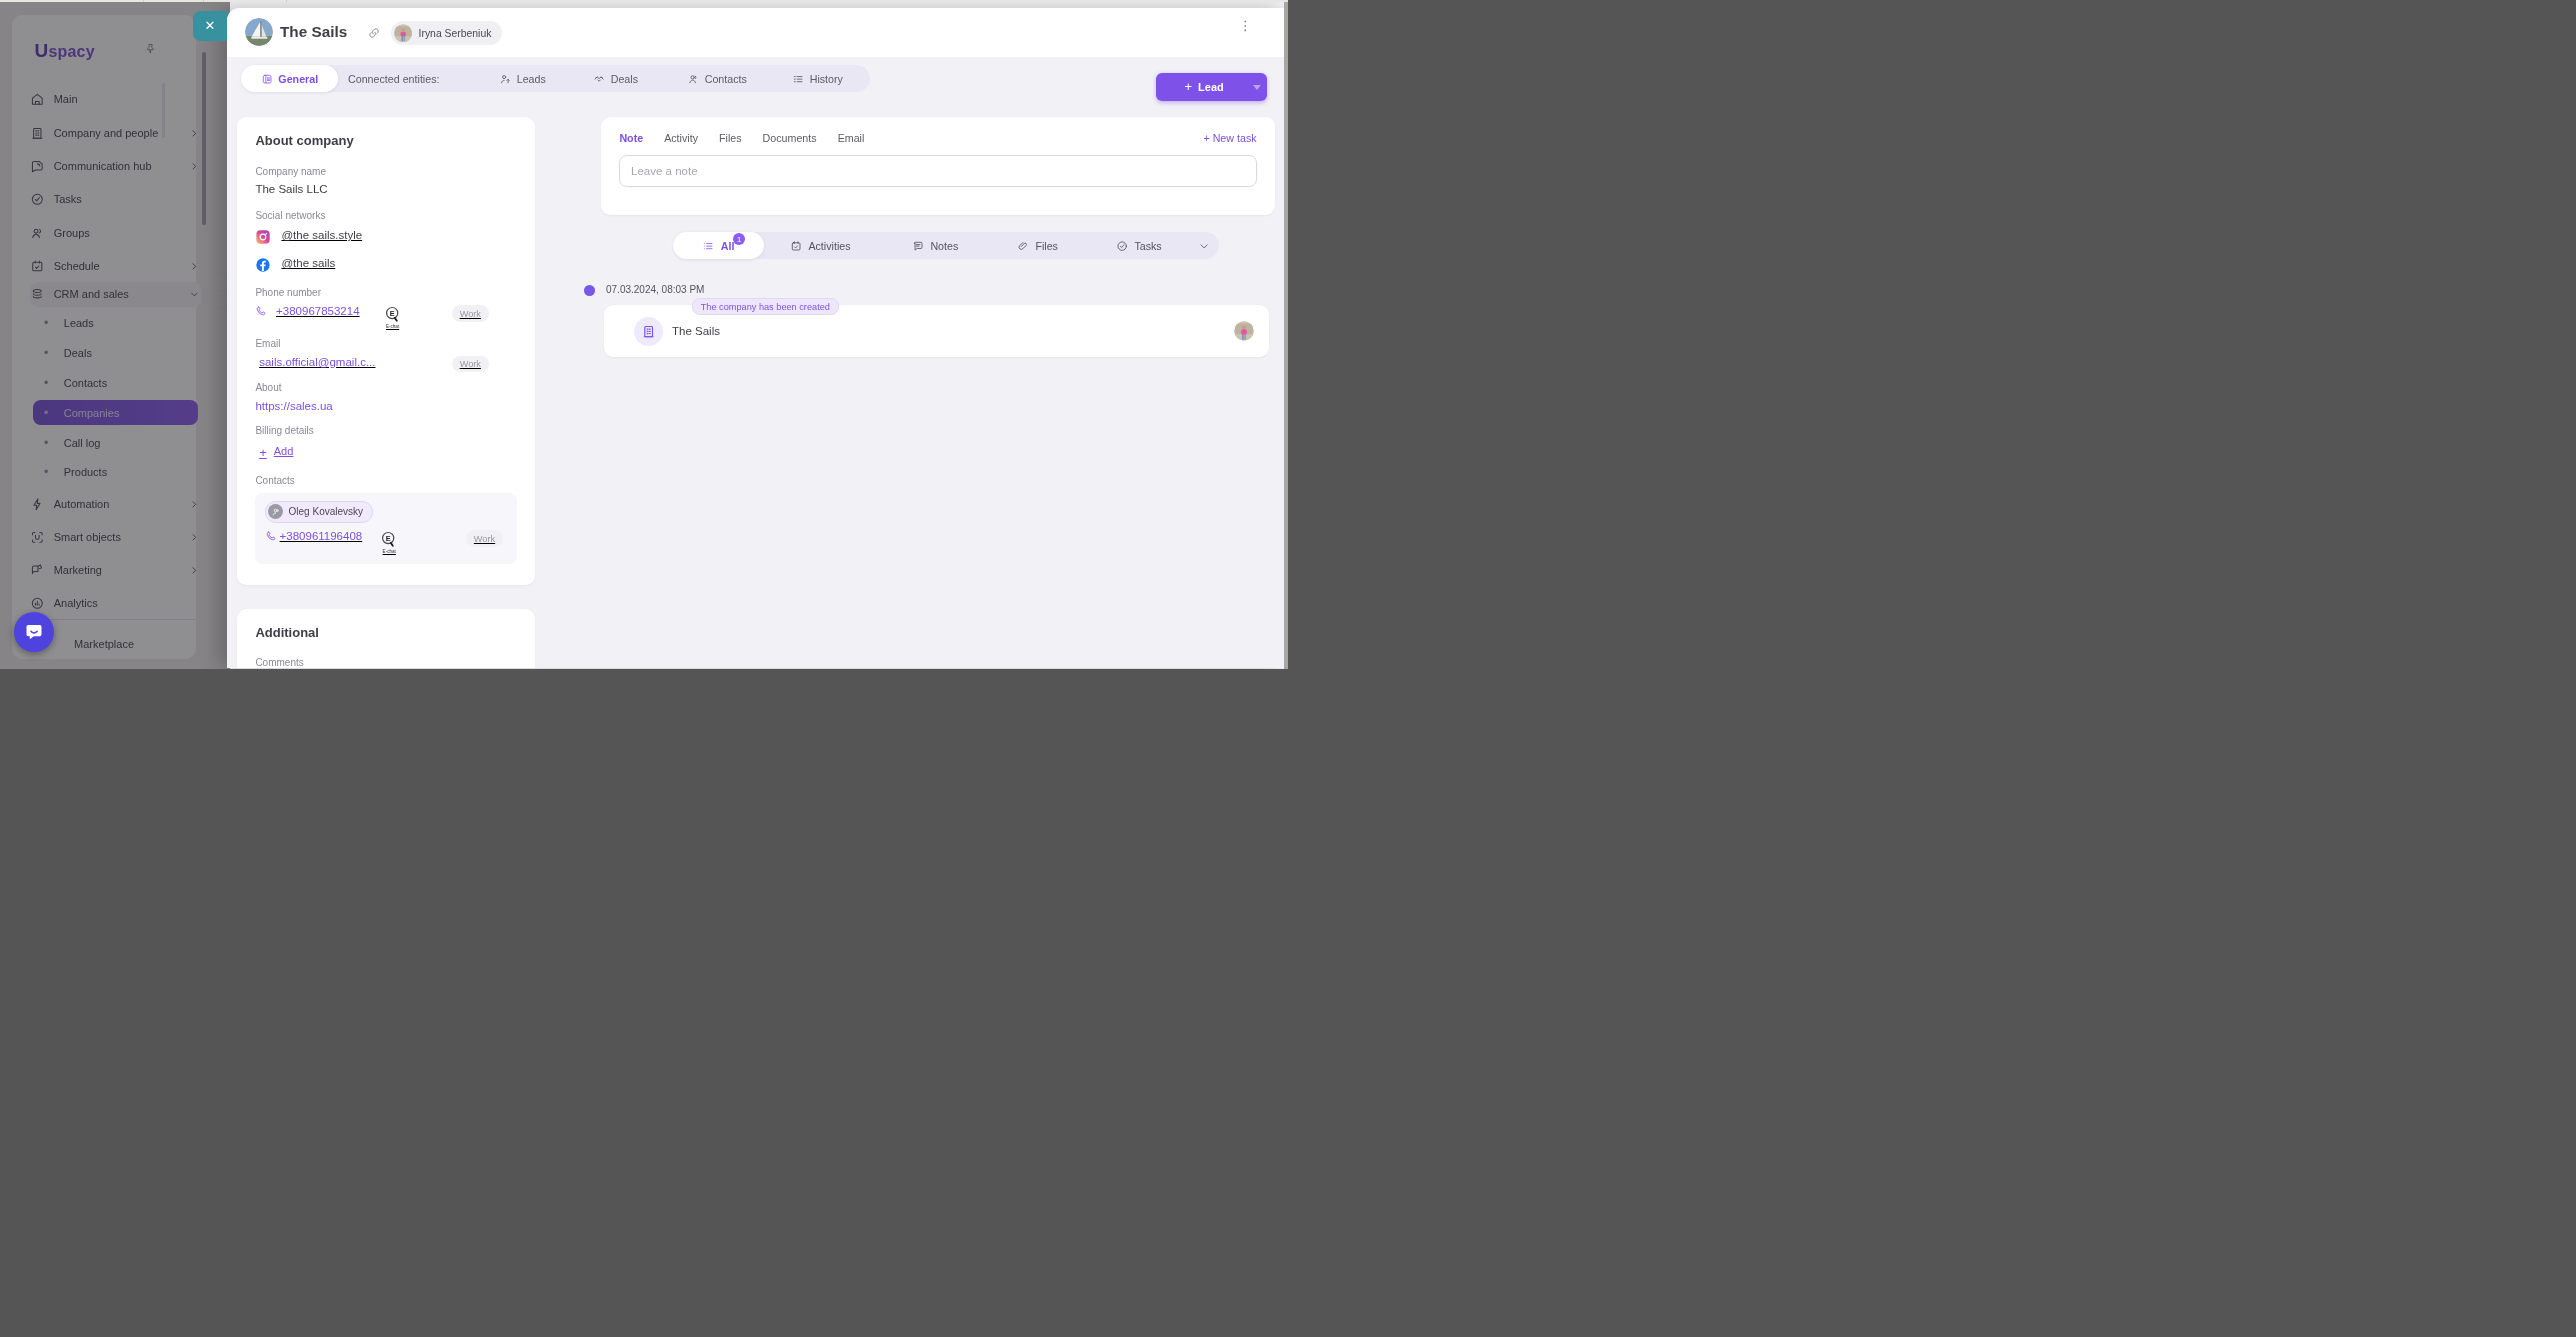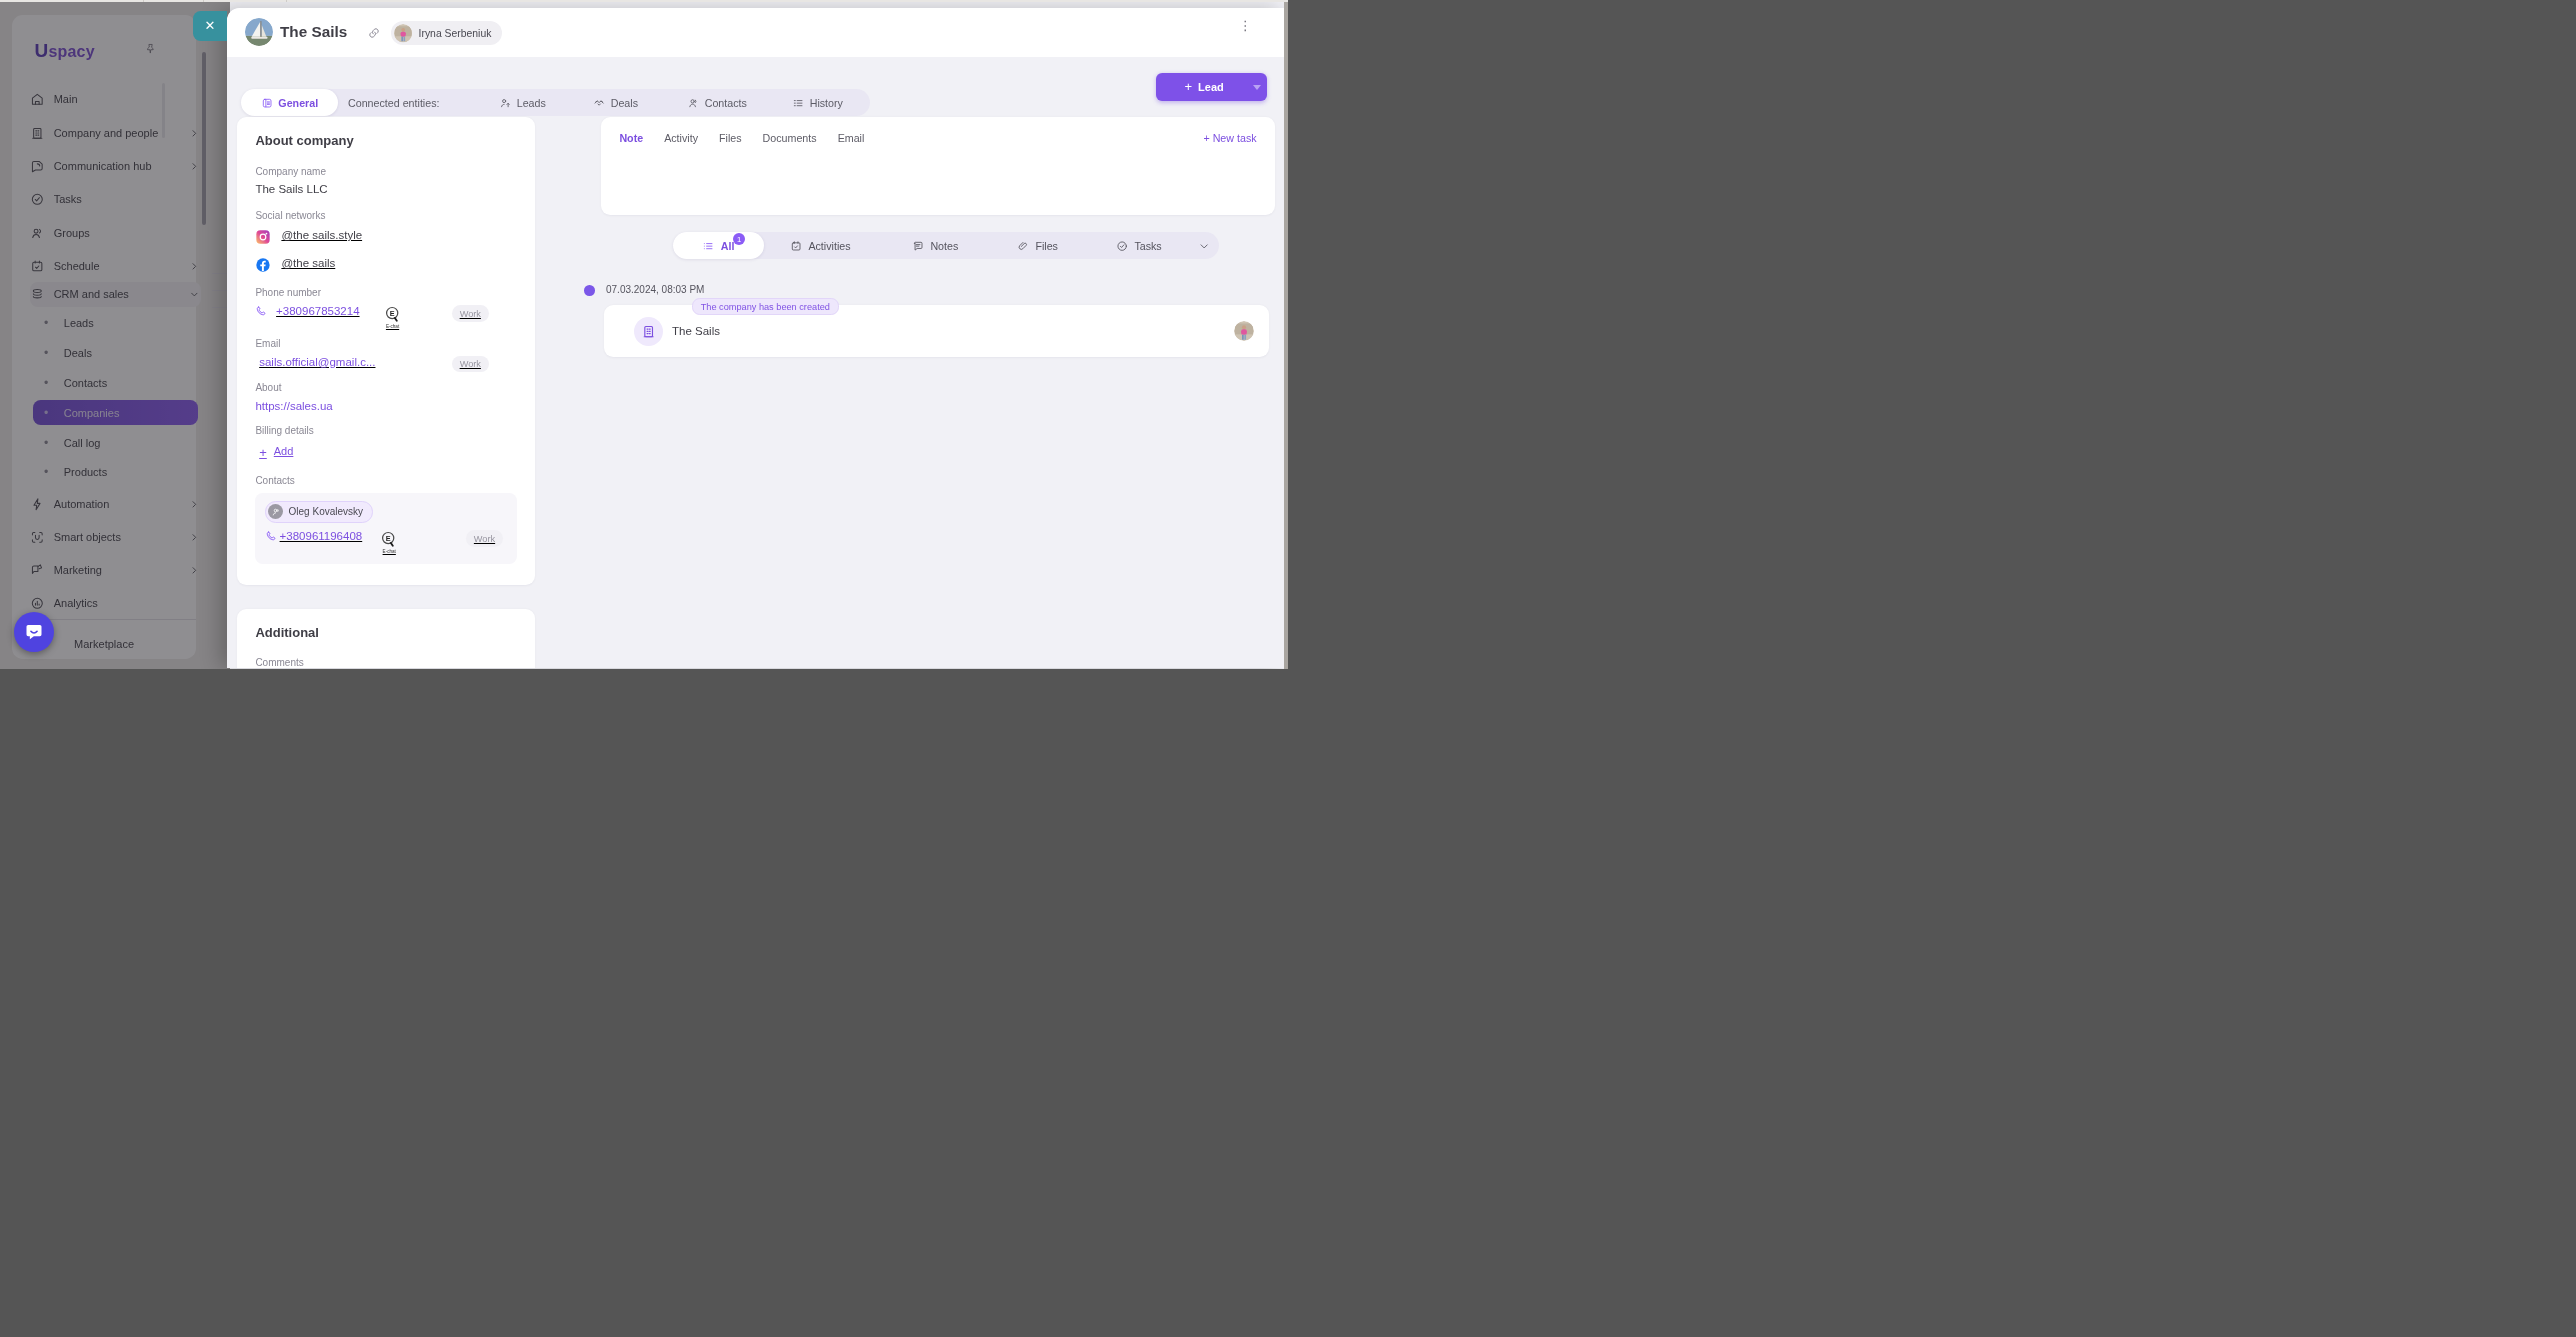--- a/index.html
+++ b/index.html
@@ -54,21 +54,21 @@
   .co-title{position:absolute;left:53px;top:14.6px;font-size:15.3px;font-weight:700;color:#3f3e46;}
   .link-ic{position:absolute;left:140px;top:17.6px;color:#8a8894;}
   .resp-pill{position:absolute;left:164px;top:13px;height:24px;background:#f0eff3;border-radius:12.3px;
              display:flex;align-items:center;padding:0 10.7px 0 3.1px;cursor:pointer;}
   .resp-pill .pav{width:18.4px;height:18.4px;border-radius:50%;overflow:hidden;margin-right:6.1px;}
   .resp-pill .nm{font-size:10.4px;color:#4a4952;}
   .kebab{position:absolute;right:34px;top:14px;color:#706e78;font-size:13px;letter-spacing:0;line-height:7.7px;
          width:12.3px;text-align:center;cursor:pointer;}
 
   
-  .tabs-bar{position:absolute;left:17px;top:81px;width:626px;height:27px;background:#e9e7f3;border-radius:14px;}
+  .tabs-bar{position:absolute;left:17px;top:57px;width:626px;height:27px;background:#e9e7f3;border-radius:14px;}
   .tab{position:absolute;top:0;height:27px;display:flex;align-items:center;color:#5d5c66;font-size:10.7px;cursor:pointer;}
   .tab .ic16{margin-right:5.4px;color:#5d5c66;}
   .tab-general{left:-3.1px;width:97px;background:#fff;border-radius:14px;justify-content:center;
                color:#7c4fe0;font-weight:600;box-shadow:0 0.8px 3.1px rgba(40,30,90,.10);}
   .tab-general .ic16{color:#8b5cf6;}
   .lead-btn{position:absolute;right:17.6px;top:65px;width:111px;height:28px;background:#7e51e8;border-radius:6.1px;
             color:#fff;display:flex;align-items:center;cursor:pointer;box-shadow:0 1.5px 4.6px rgba(110,70,220,.35);}
   .lead-btn .pl{font-size:13px;margin:0 6.1px 1.5px 28px;font-weight:400;}
   .lead-btn .lb{font-size:11px;font-weight:600;}
   .lead-btn .tri{margin-left:29px;width:0;height:0;border-left:4.6px solid transparent;border-right:4.6px solid transparent;
@@ -484,20 +484,21 @@
 
     <div class="card composer">
       <div class="comp-tabs">
         <span class="comp-tab active">Note</span>
         <span class="comp-tab">Activity</span>
         <span class="comp-tab">Files</span>
         <span class="comp-tab">Documents</span>
         <span class="comp-tab">Email</span>
         <span class="new-task">+ <span>New task</span></span>
       </div>
+      <input class="note-input" type="text" placeholder="Leave a note" style="">
     </div>
 
     <div class="filter-bar">
       <div class="fitem fall">
         <svg class="ic16" viewBox="0 0 24 24">
             <path d="M4.5 7h.01M4.5 12h.01M4.5 17h.01M9 7h10.5M9 12h10.5M9 17h10.5"></path>
           </svg>
         <span>All</span>
       </div>
       <div class="fbadge">1</div>

